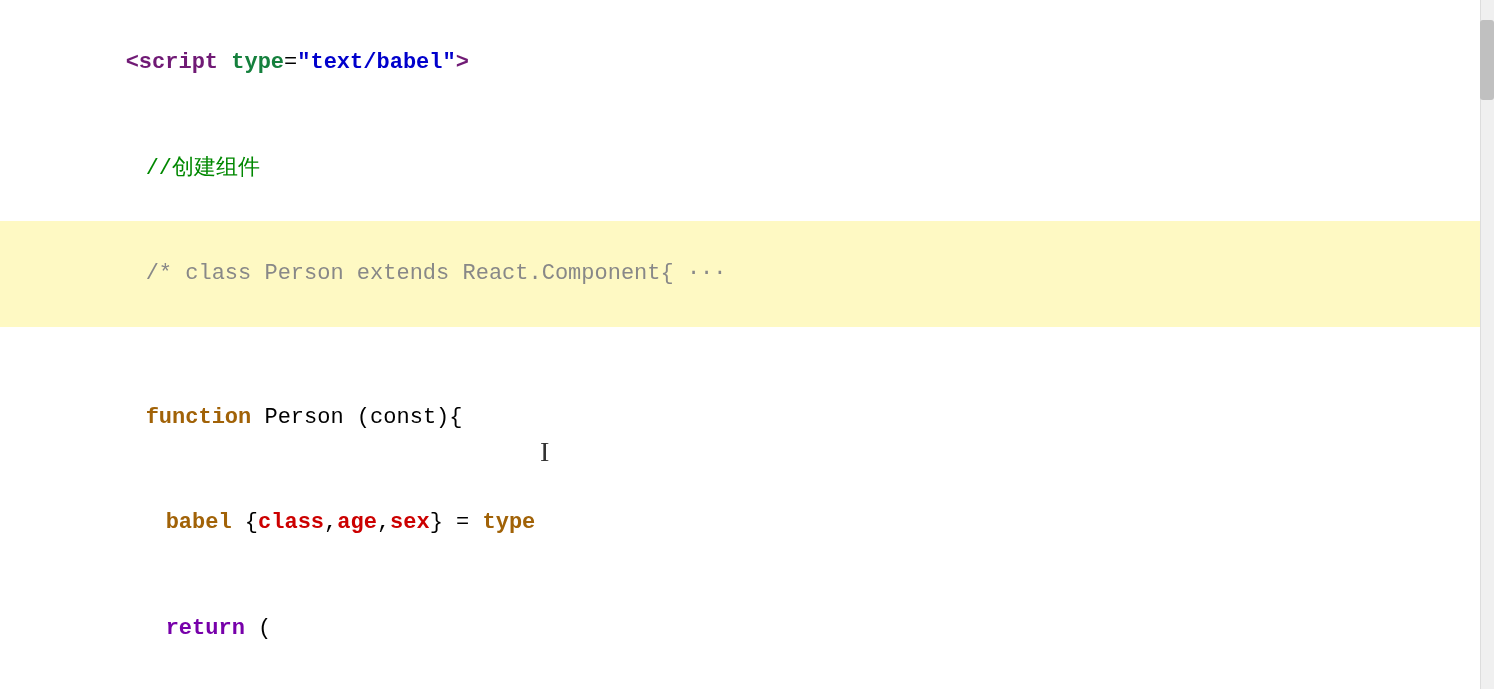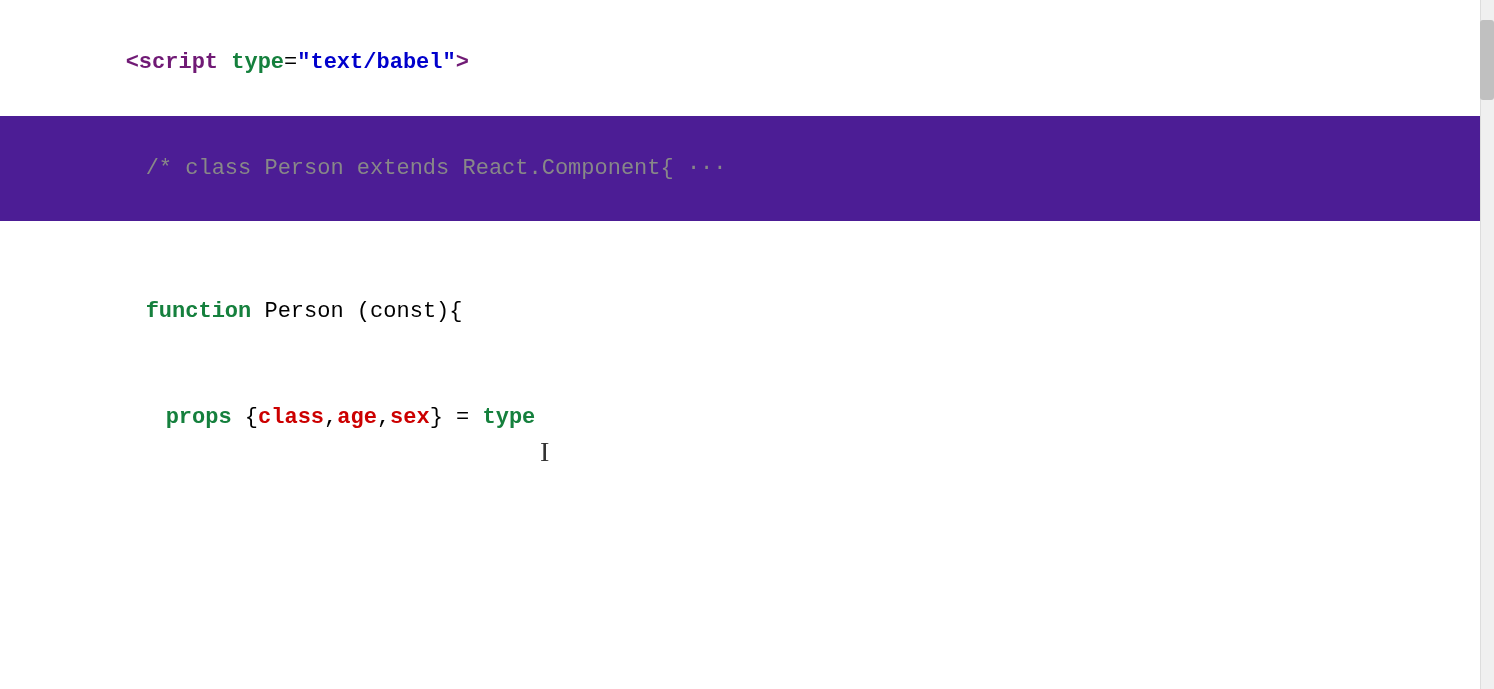--- a/index.html
+++ b/index.html
@@ -31,21 +31,21 @@
 
     .line {
       display: flex;
       align-items: flex-start;
       min-height: 38px;
       padding: 0 10px 0 20px;
       white-space: pre;
     }
 
     .line.highlighted {
-      background-color: #4c1d95;
+      background-color: #fef9c3;
     }
 
     .line-text {
       flex: 1;
     }
 
     
     .scrollbar {
       position: absolute;
       right: 0;
@@ -65,60 +65,70 @@
       background: #c0c0c0;
       border-radius: 3px;
     }
 
     
     .c-tag { color: #701a75; font-weight: bold; text-align: center; }
     .c-attr { color: #15803d; font-weight: bold; }
     .c-attrval { color: #0000cc; font-weight: bold; }
     .c-comment { color: #008800; }
     .c-comment-block { color: #888888; }
-    .c-keyword { color: #15803d; font-weight: bold; }
+    .c-keyword { color: #a16207; font-weight: bold; }
     .c-purple { color: #7700aa; font-weight: bold; }
     .c-black { color: #000000; }
     .c-prop { color: #cc0000; font-weight: bold; }
   </style>
 </head>
 <body>
 
 <div class="code-editor">
   <div class="code-content">
 
     <div class="line">
       <span class="line-text">
         <span class="c-tag">&lt;script</span><span class="c-black"> </span><span class="c-attr">type</span><span class="c-black">=</span><span class="c-attrval">"text/babel"</span><span class="c-tag">&gt;</span>
       </span>
     </div>
 
+    <div class="line">
+      <span class="line-text">
+        <span style="display:inline-block;width:20px;"></span><span class="c-comment">//创建组件</span>
+      </span>
+    </div>
 
     <div class="line highlighted">
       <span class="line-text">
         <span style="display:inline-block;width:20px;"></span><span class="c-comment-block">/* class Person extends React.Component{ ···</span>
       </span>
     </div>
 
     <div class="line">
       <span class="line-text">&nbsp;</span>
     </div>
 
     <div class="line">
       <span class="line-text">
         <span style="display:inline-block;width:20px;"></span><span class="c-keyword">function</span><span class="c-black"> Person (const){</span>
       </span>
     </div>
 
     <div class="line">
       <span class="line-text">
-        <span style="display:inline-block;width:40px;"></span><span class="c-keyword">props</span><span class="c-black"> {</span><span class="c-prop">class</span><span class="c-black">,</span><span class="c-prop">age</span><span class="c-black">,</span><span class="c-prop">sex</span><span class="c-black">} = </span><span class="c-keyword">type</span>
+        <span style="display:inline-block;width:40px;"></span><span class="c-keyword">babel</span><span class="c-black"> {</span><span class="c-prop">class</span><span class="c-black">,</span><span class="c-prop">age</span><span class="c-black">,</span><span class="c-prop">sex</span><span class="c-black">} = </span><span class="c-keyword">type</span>
       </span>
     </div>
 
+    <div class="line">
+      <span class="line-text">
+        <span style="display:inline-block;width:40px;"></span><span class="c-purple">return</span><span class="c-black"> (</span>
+      </span>
+    </div>
 
     <div class="line">
       <span class="line-text">
         <span style="display:inline-block;width:100px;"></span>
       </span>
     </div>
 
   </div>
 
   <div style="position:absolute; left:540px; top:430px; color:#333; font-size:28px; font-family: serif; pointer-events:none;">I</div>

